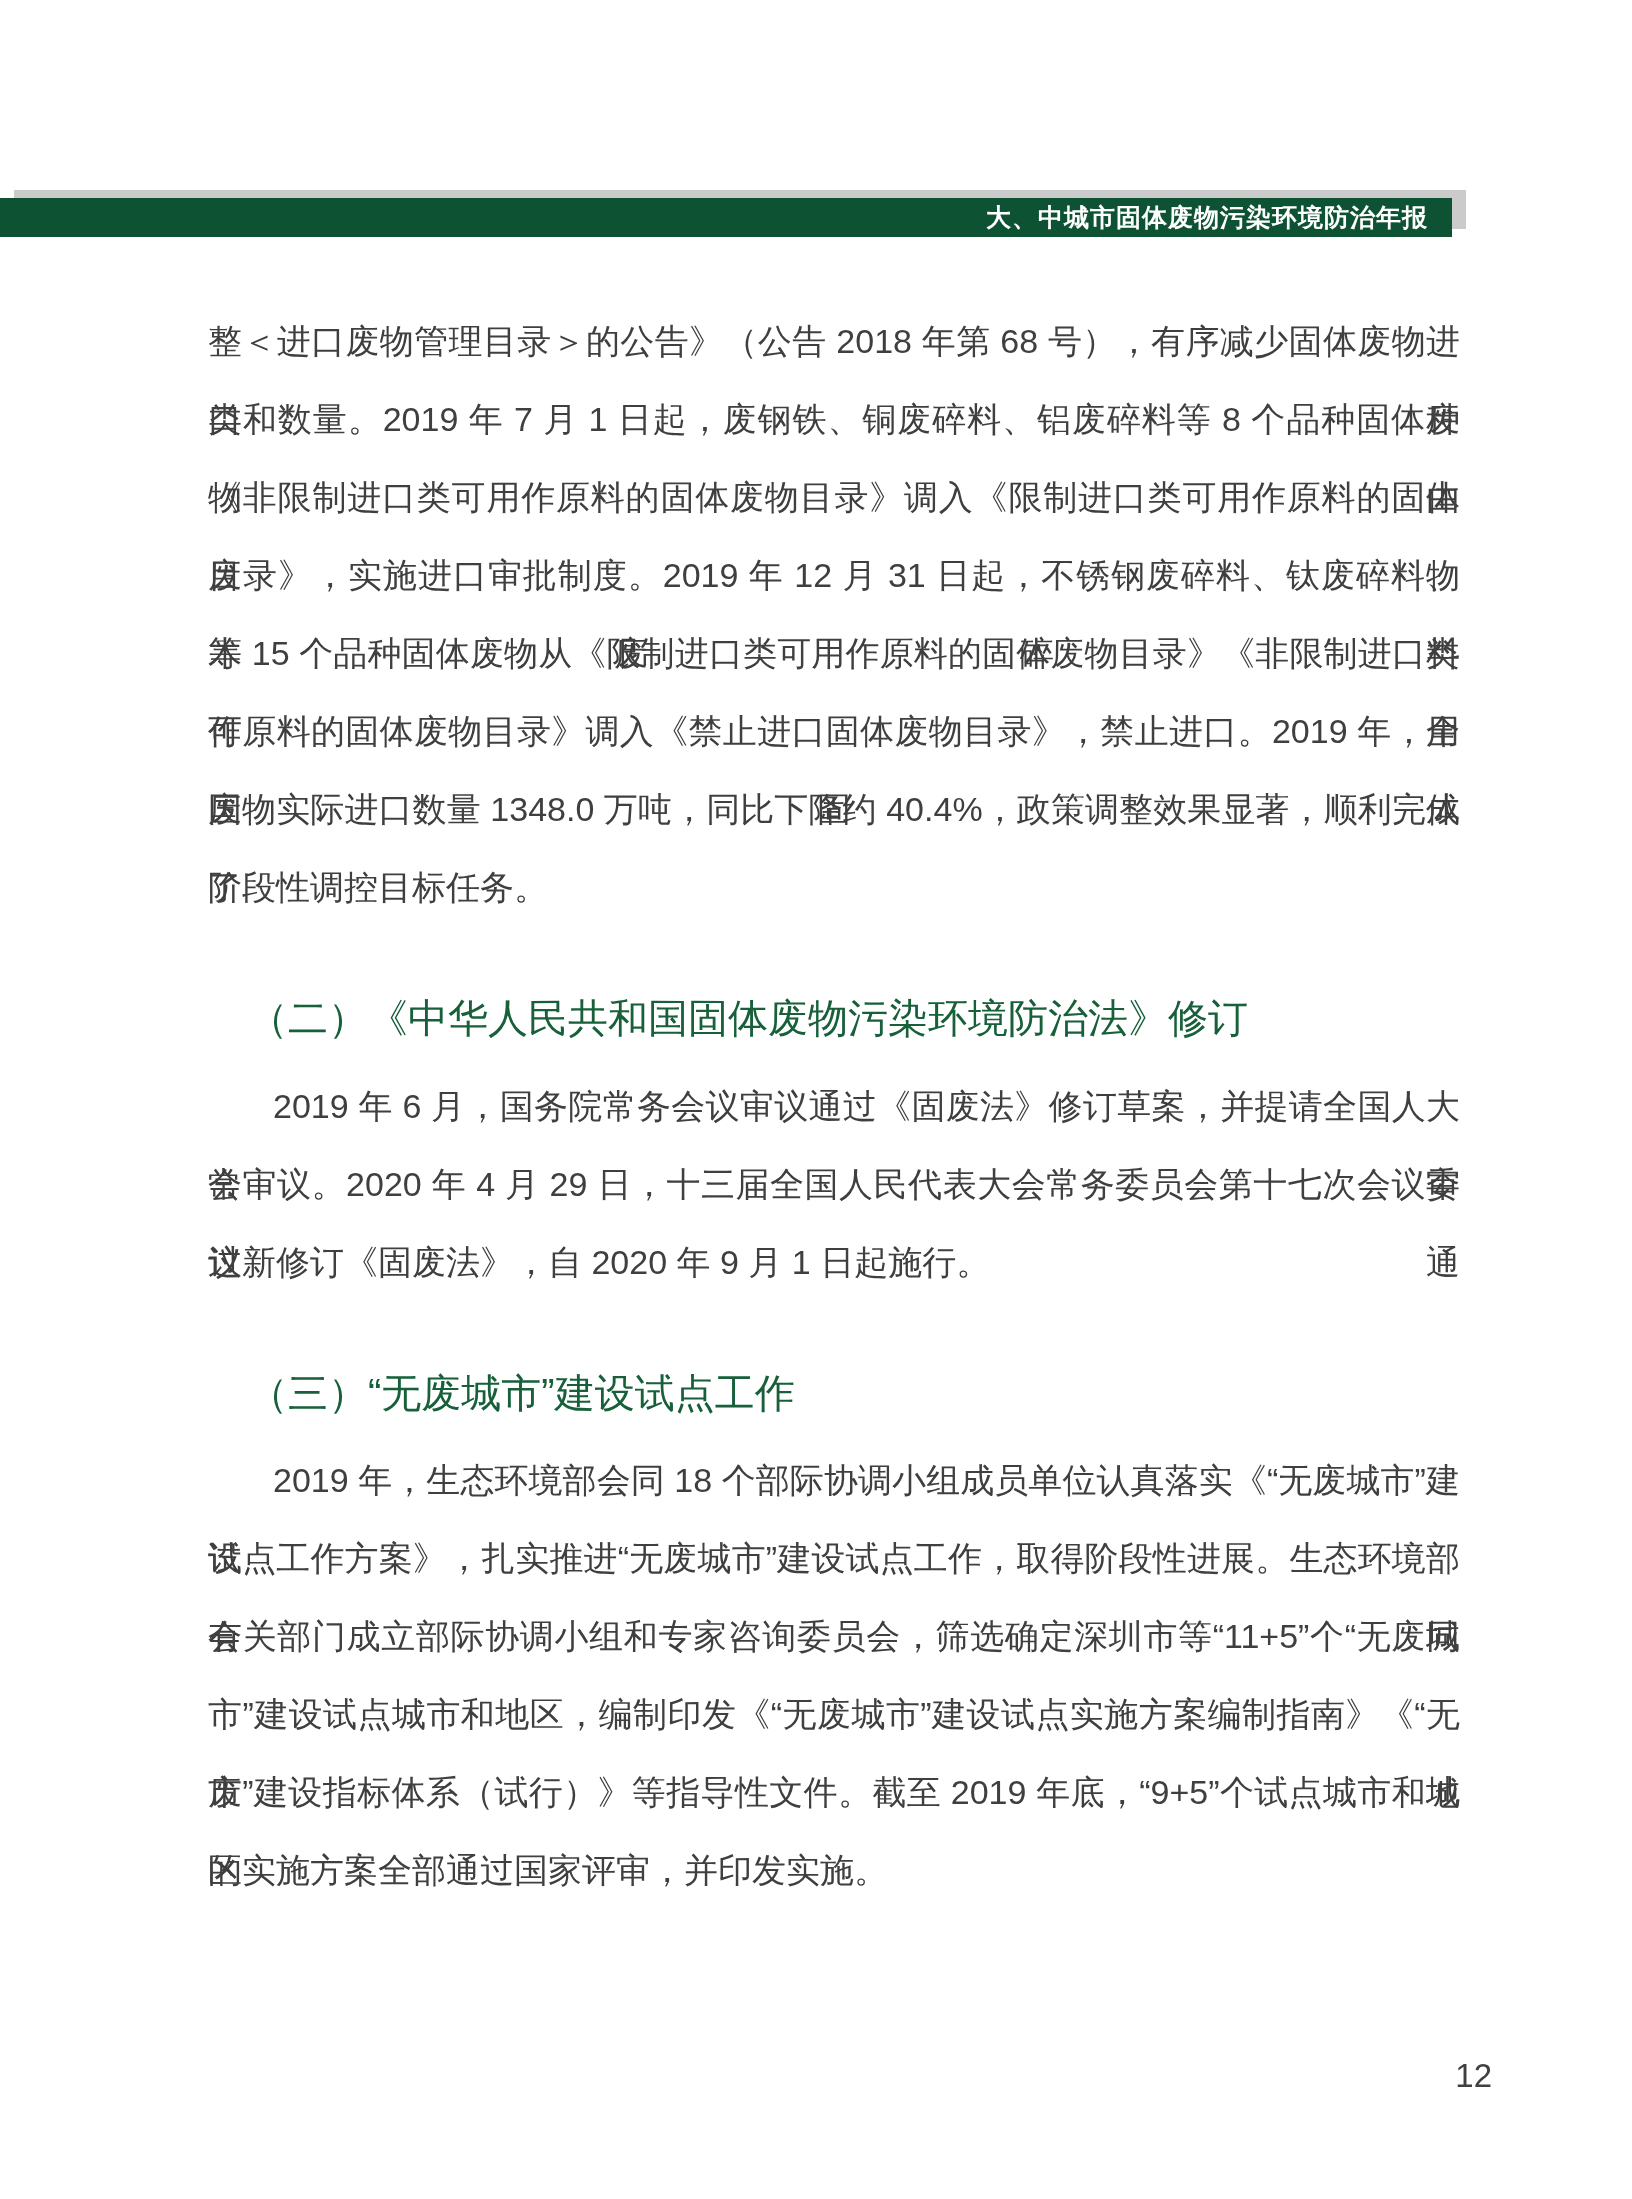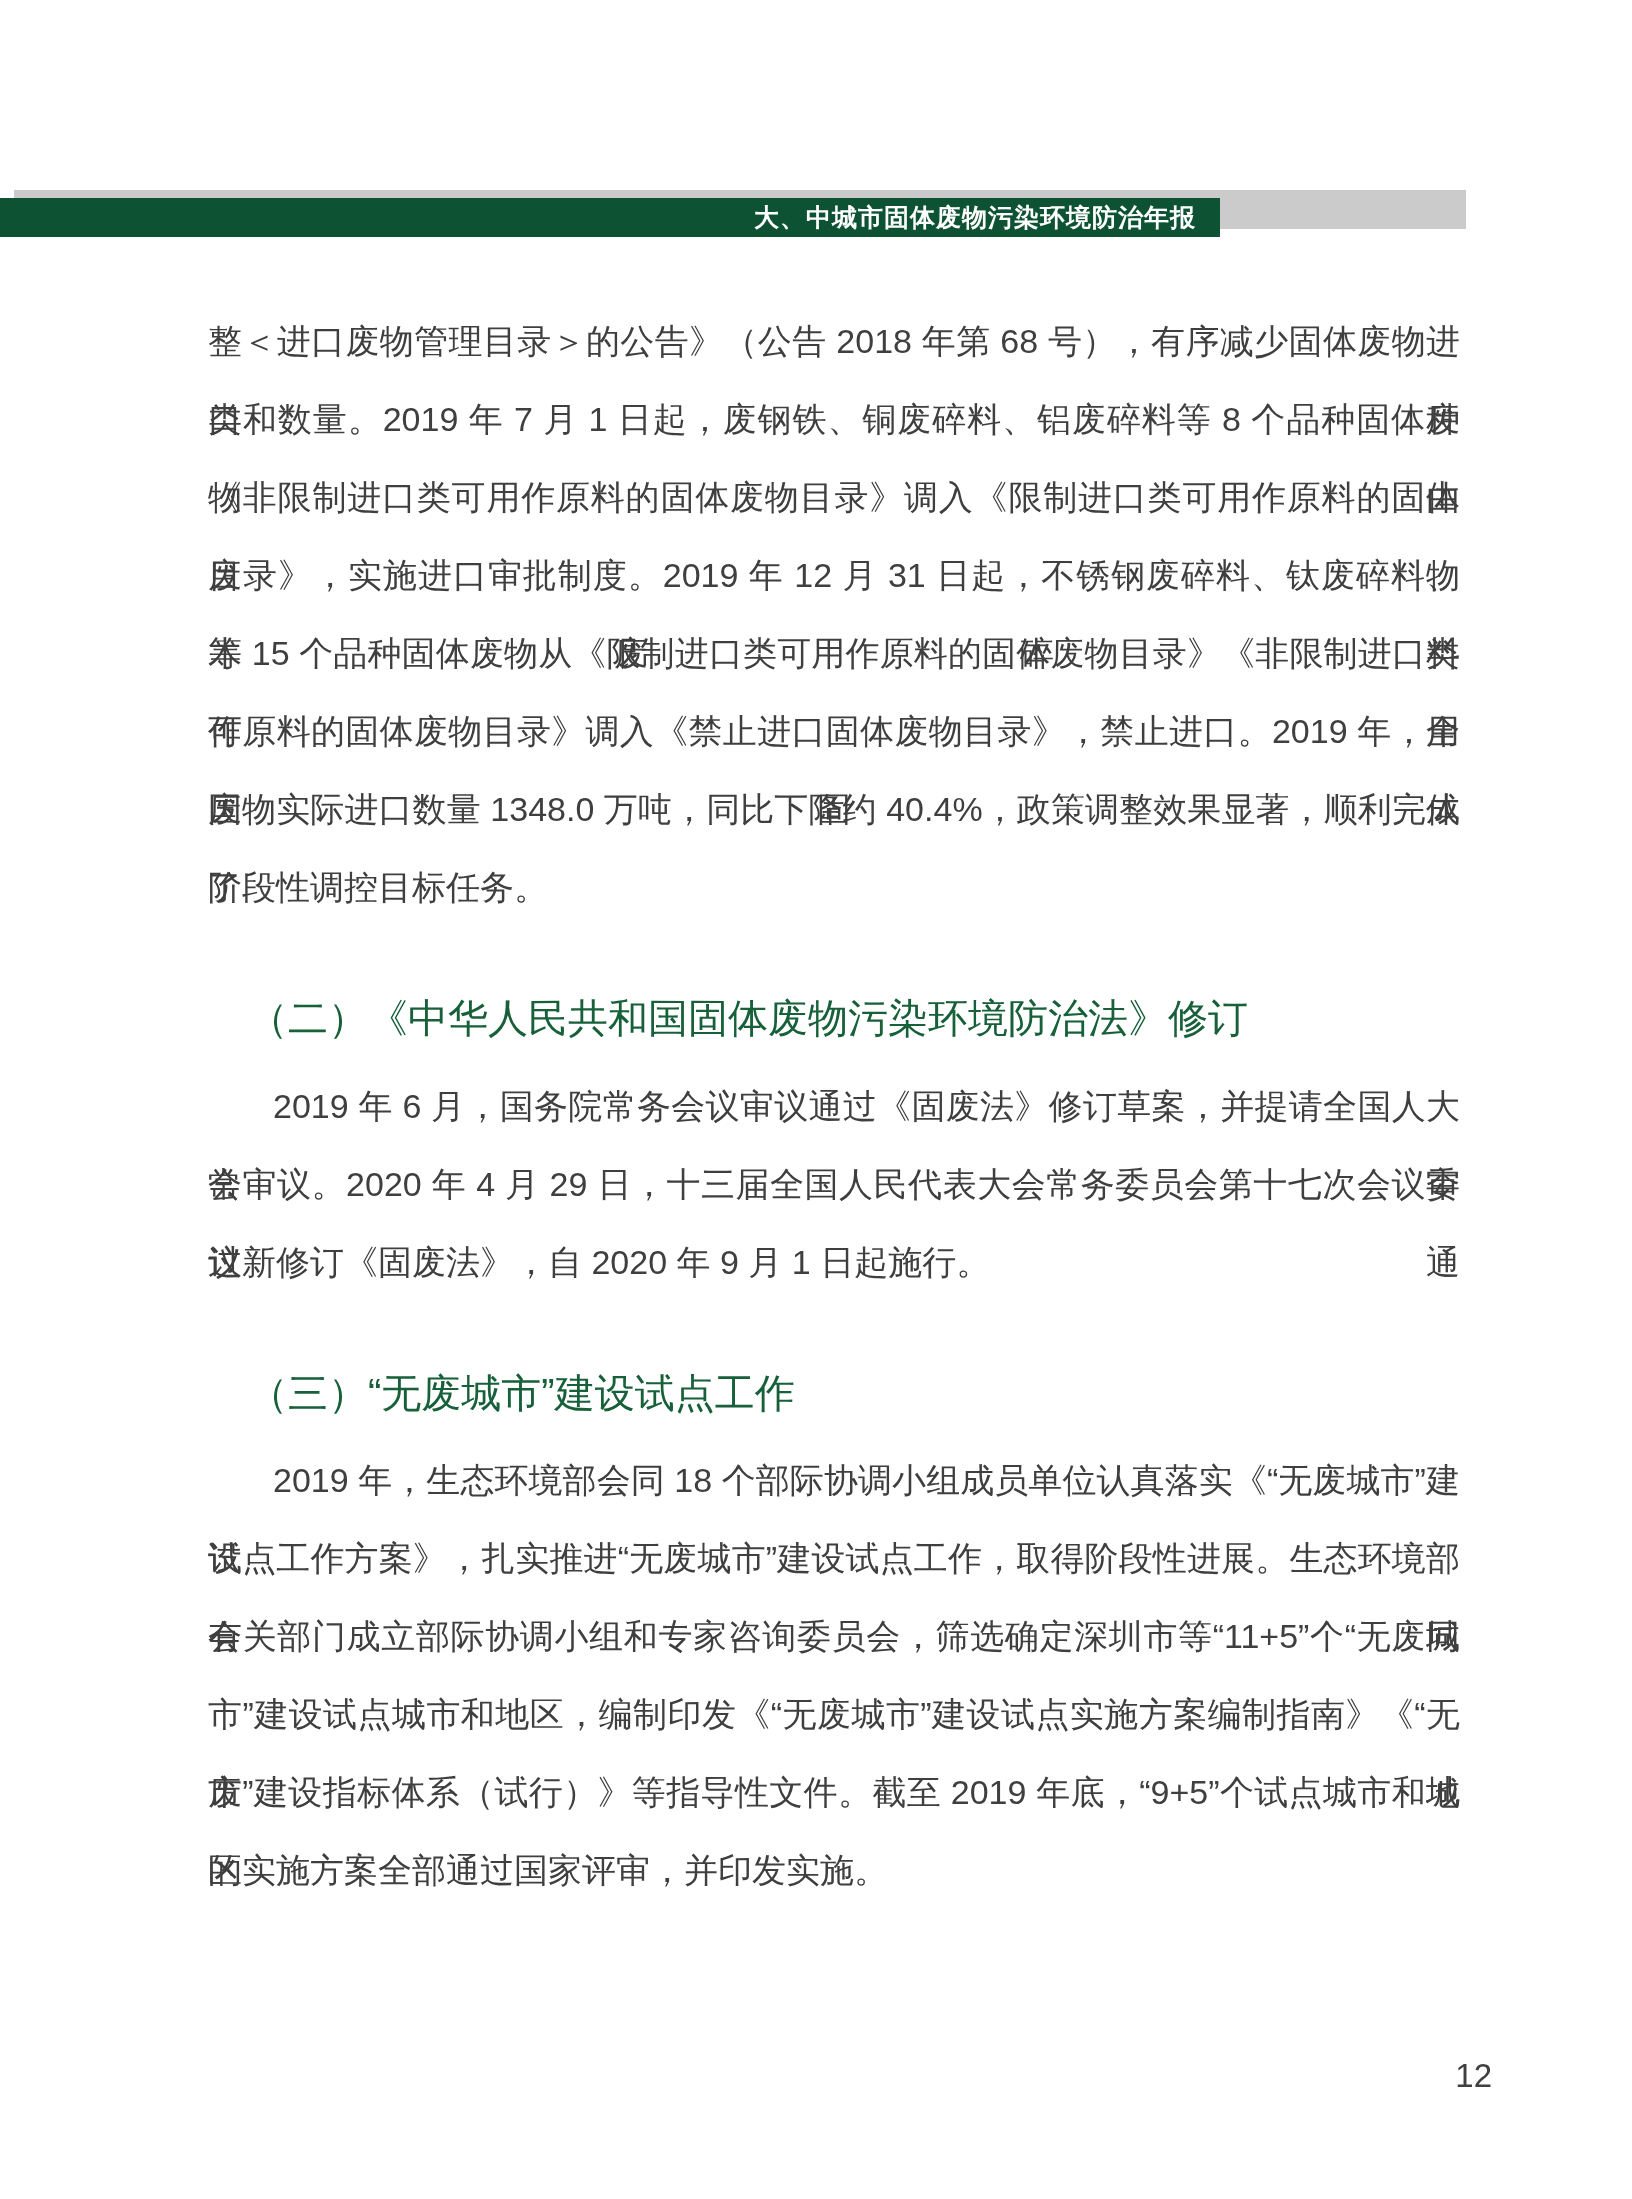--- a/index.html
+++ b/index.html
@@ -11,21 +11,21 @@
     overflow:hidden;
   }
   
   .gray-bar {
     position:absolute; left:14px; top:190px;
     width:1452px; height:39px;
     background:#cbcbcb;
   }
   .green-bar {
     position:absolute; left:0; top:198px;
-    width:1220px; height:39px;
+    width:1452px; height:39px;
     background:#0d5233;
     color:#ffffff;
     font-size:25px; font-weight:bold;
     line-height:39px;
     text-align:right;
     padding-right:24px;
     box-sizing:border-box;
     letter-spacing:1px;
   }
   

